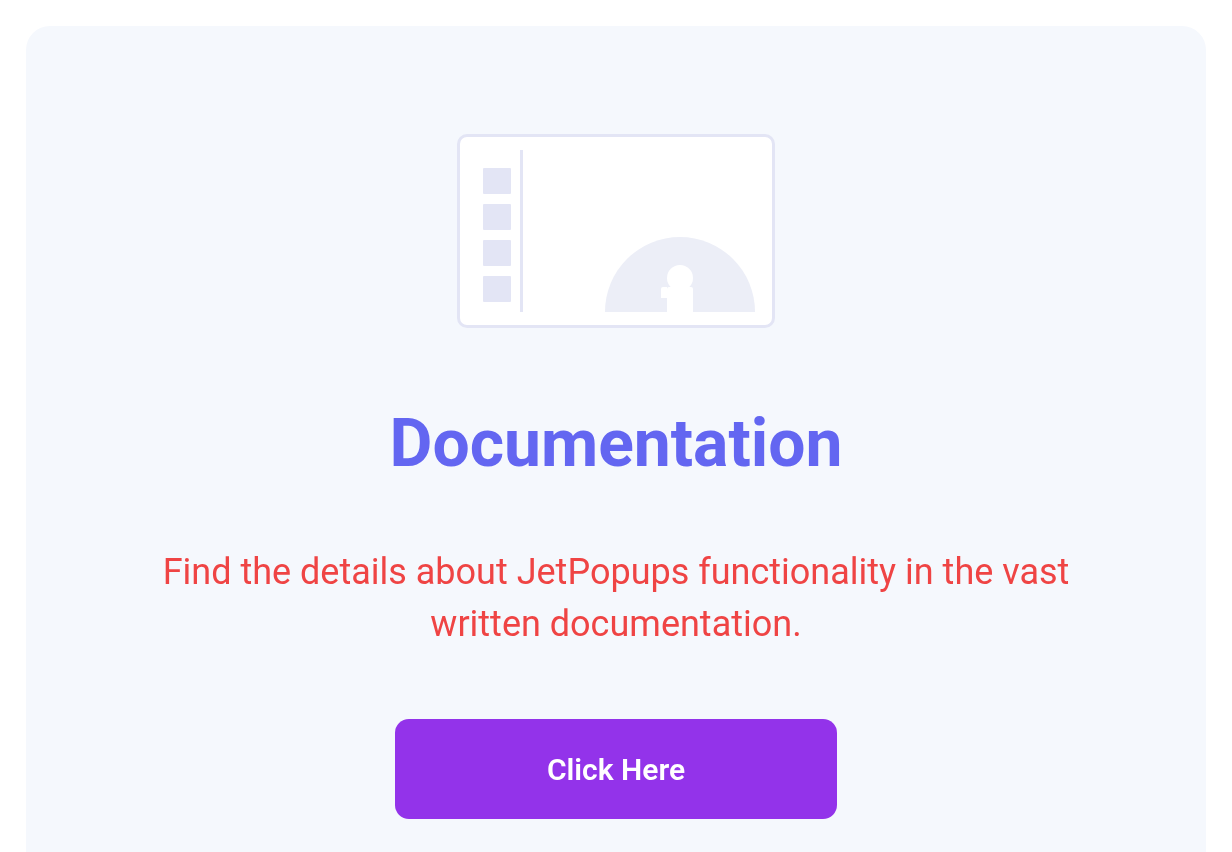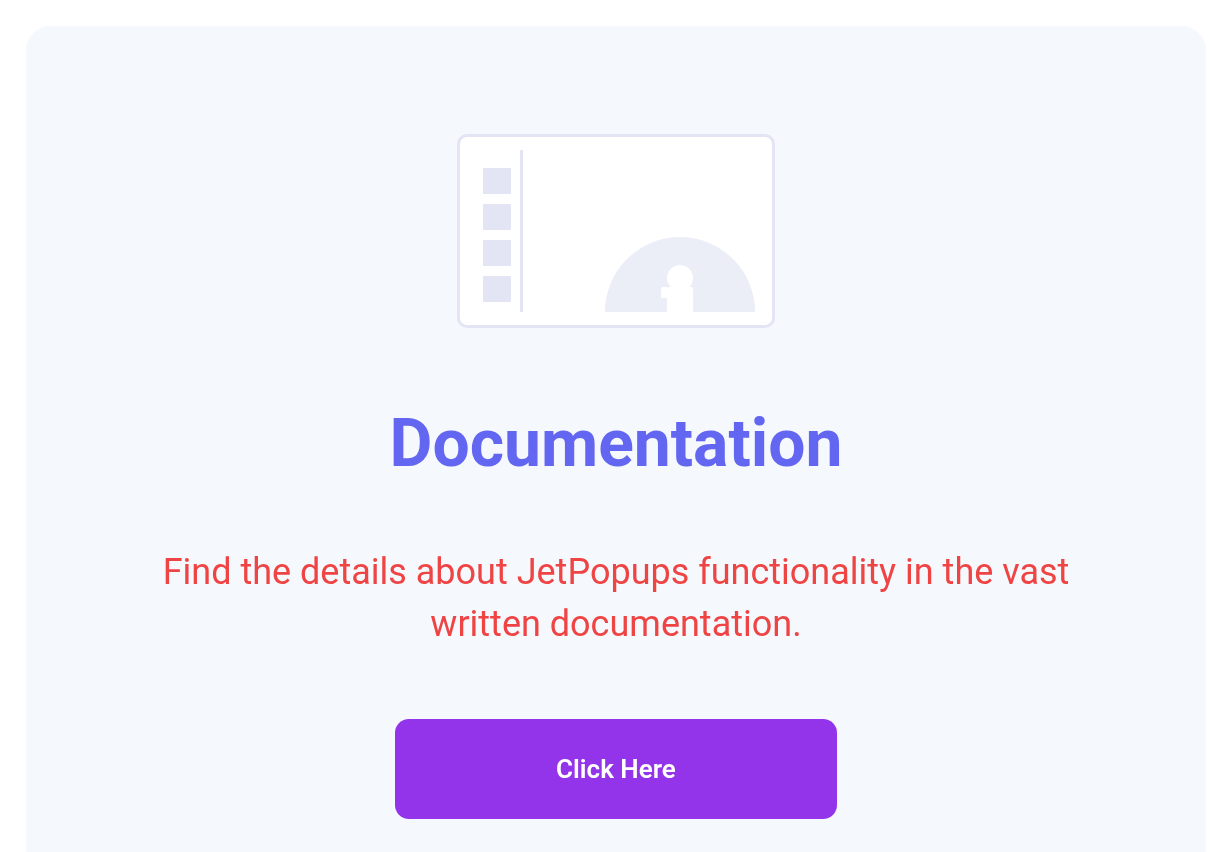--- a/index.html
+++ b/index.html
@@ -125,21 +125,21 @@
     }
     
     .cta-button {
       margin-top: 56px;
       width: 442px;
       height: 100px;
       background: #9333ea;
       border: none;
       border-radius: 14px;
       color: #ffffff;
-      font-size: 26px;
+      font-size: 30px;
       font-weight: 600;
       cursor: pointer;
       font-family: inherit;
     }
   </style>
 </head>
 <body>
 
 <div class="card">
 

